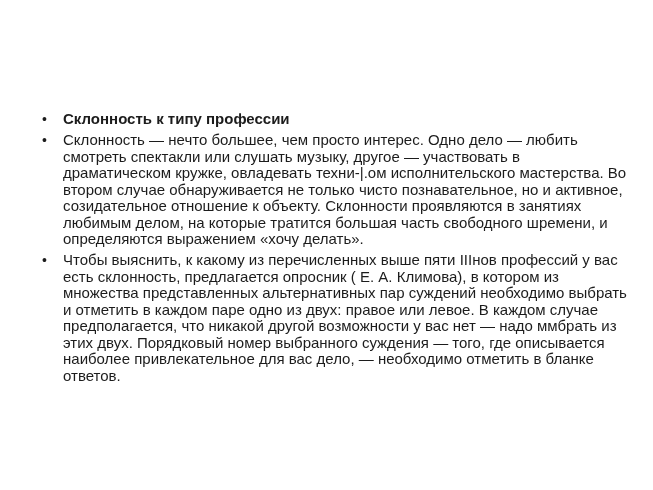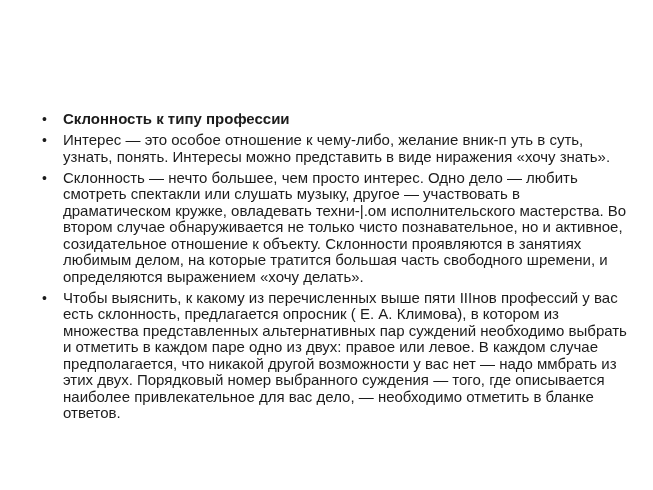--- a/index.html
+++ b/index.html
@@ -48,17 +48,16 @@
   .bullet-text.bold {
     font-weight: bold;
   }
 </style>
 </head>
 <body style="background: rgb(255, 255, 255);">
 
 <div class="slide">
   <ul class="bullet-list" style="color: rgb(28, 28, 28);">
       <li class="bullet-item"><span class="bullet-text bold">Склонность к типу профессии</span></li>
-      <li class="bullet-item"><span class="bullet-text">Интерес — это особое отношение к чему-либо, желание вник-п уть в суть, узнать, понять. Интересы можно представить в виде ниражения «хочу знать».</span></li>
       <li class="bullet-item"><span class="bullet-text">Склонность — нечто большее, чем просто интерес. Одно дело — любить смотреть спектакли или слушать музыку, другое — участвовать в драматическом кружке, овладевать техни-|.ом исполнительского мастерства. Во втором случае обнаруживается не только чисто познавательное, но и активное, созидательное отношение к объекту. Склонности проявляются в занятиях любимым делом, на которые тратится большая часть свободного шремени, и определяются выражением «хочу делать».</span></li>
       <li class="bullet-item"><span class="bullet-text">Чтобы выяснить, к какому из перечисленных выше пяти IIIнов профессий у вас есть склонность, предлагается опросник ( Е. А. Климова), в котором из множества представленных альтернативных пар суждений необходимо выбрать и отметить в каждом паре одно из двух: правое или левое. В каждом случае предполагается, что никакой другой возможности у вас нет — надо ммбрать из этих двух. Порядковый номер выбранного суждения — того, где описывается наиболее привлекательное для вас дело, — необходимо отметить в бланке ответов.</span></li>
     </ul>
 </div>
 
 </body></html>

